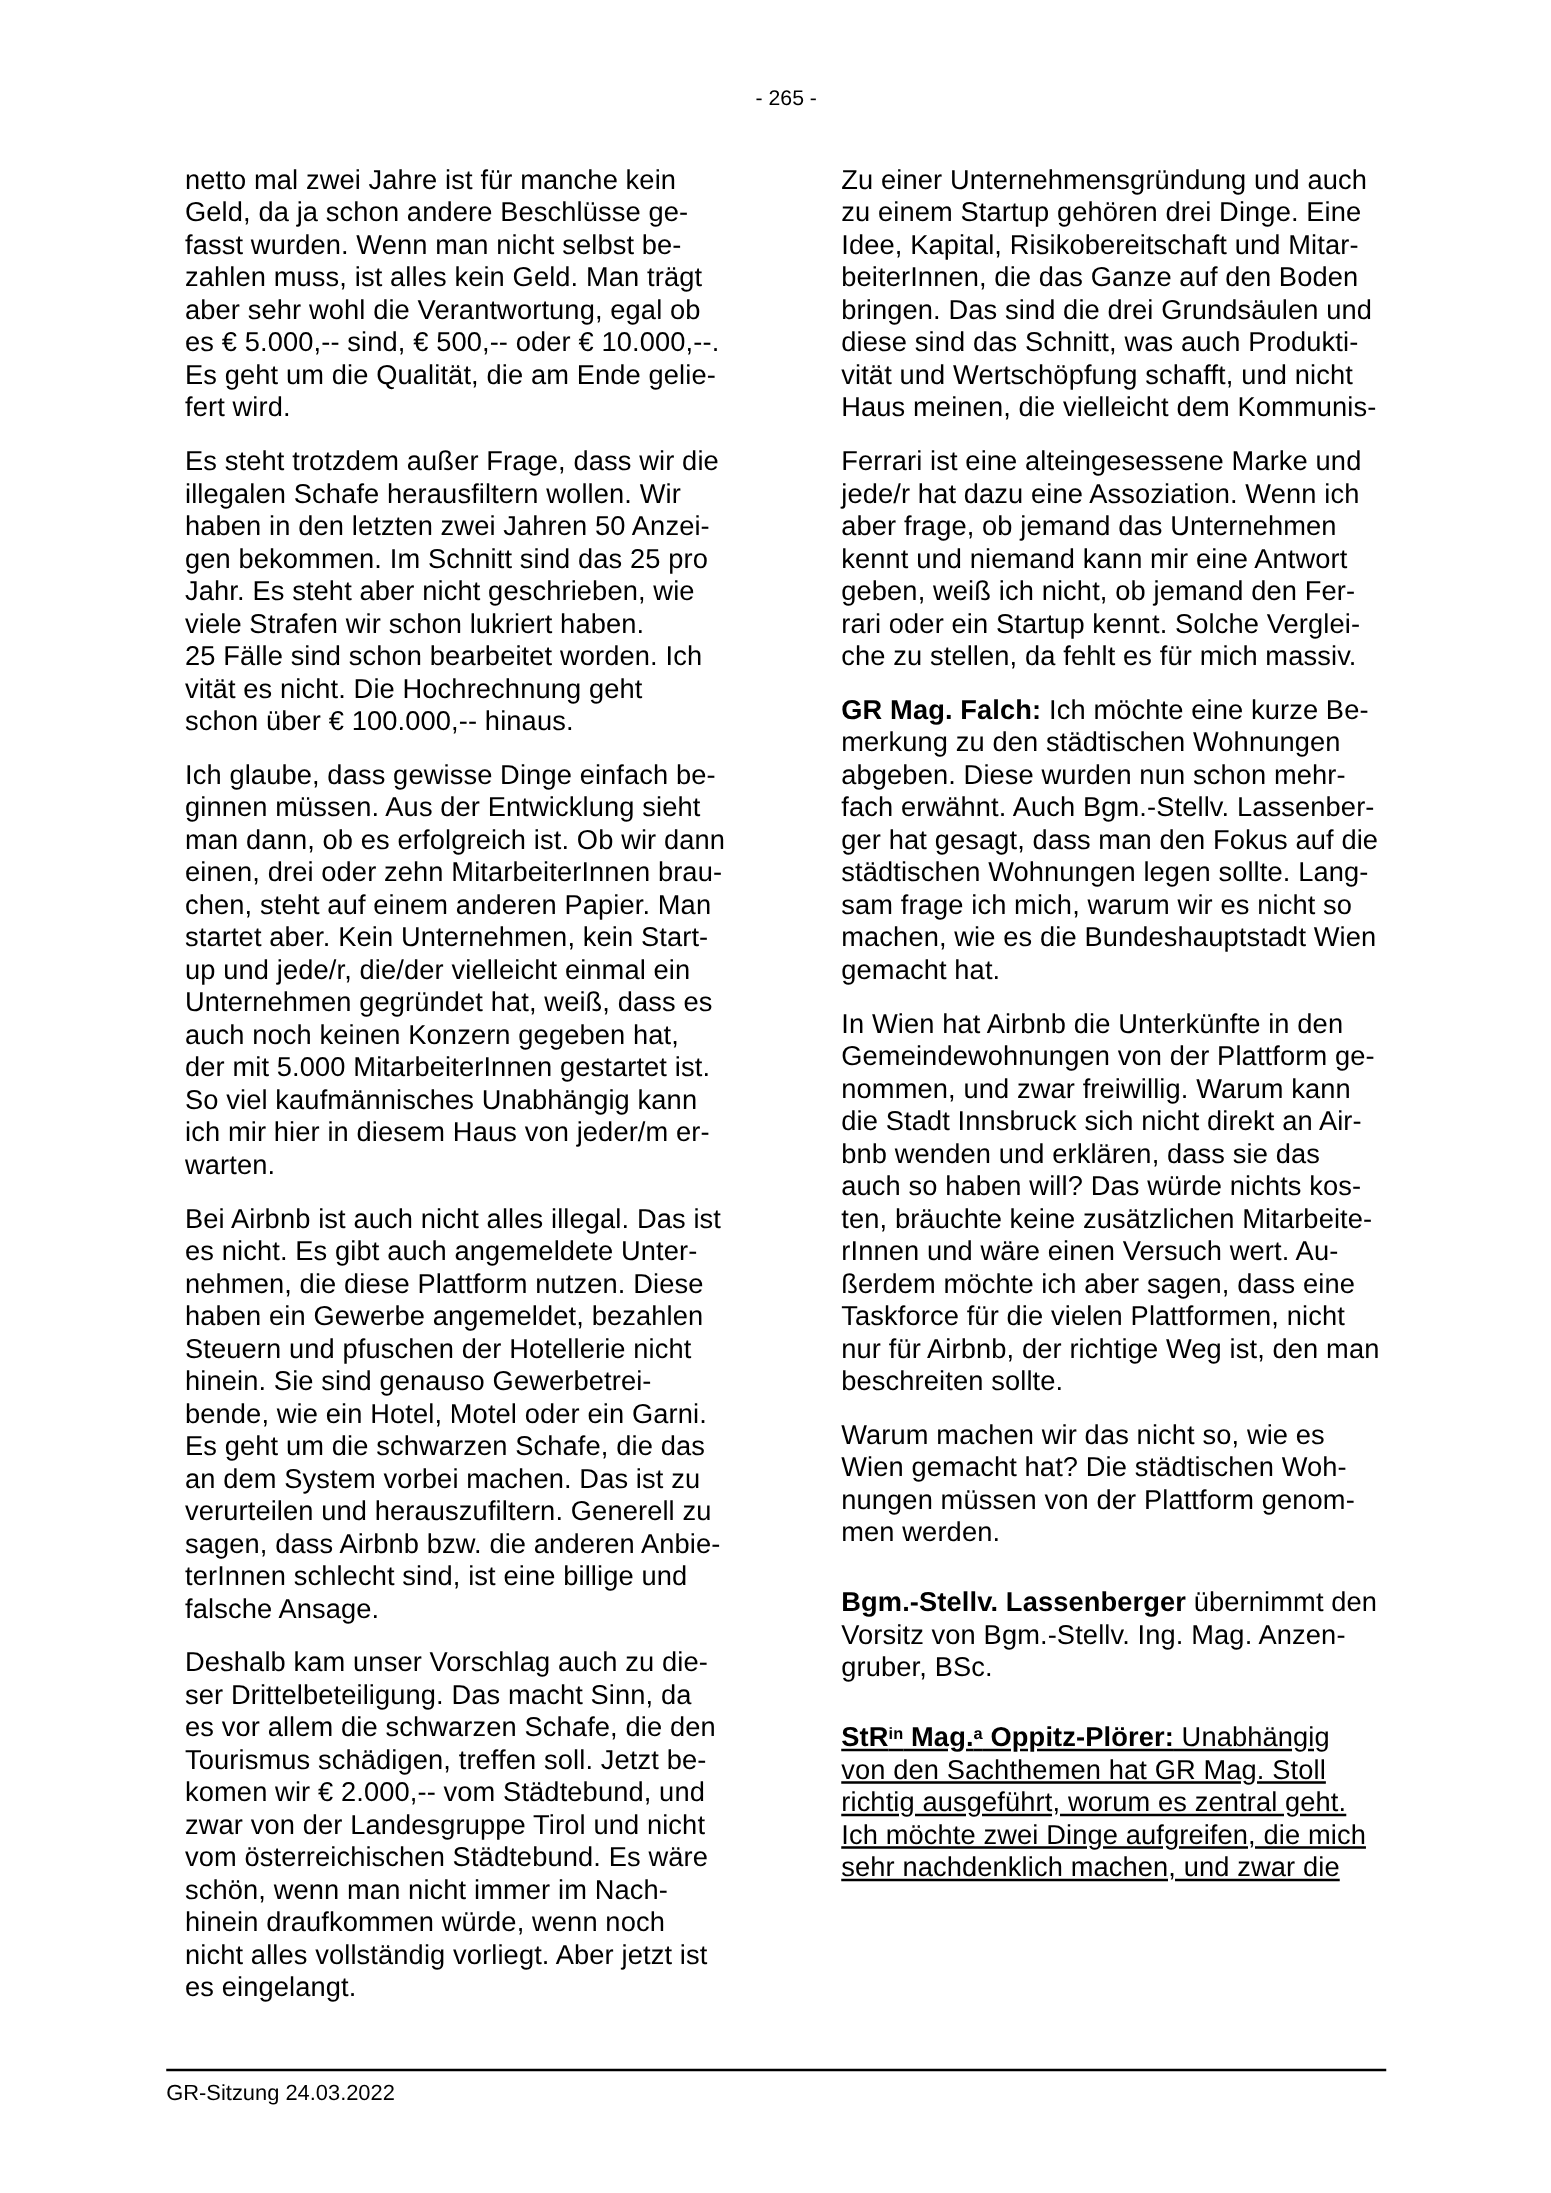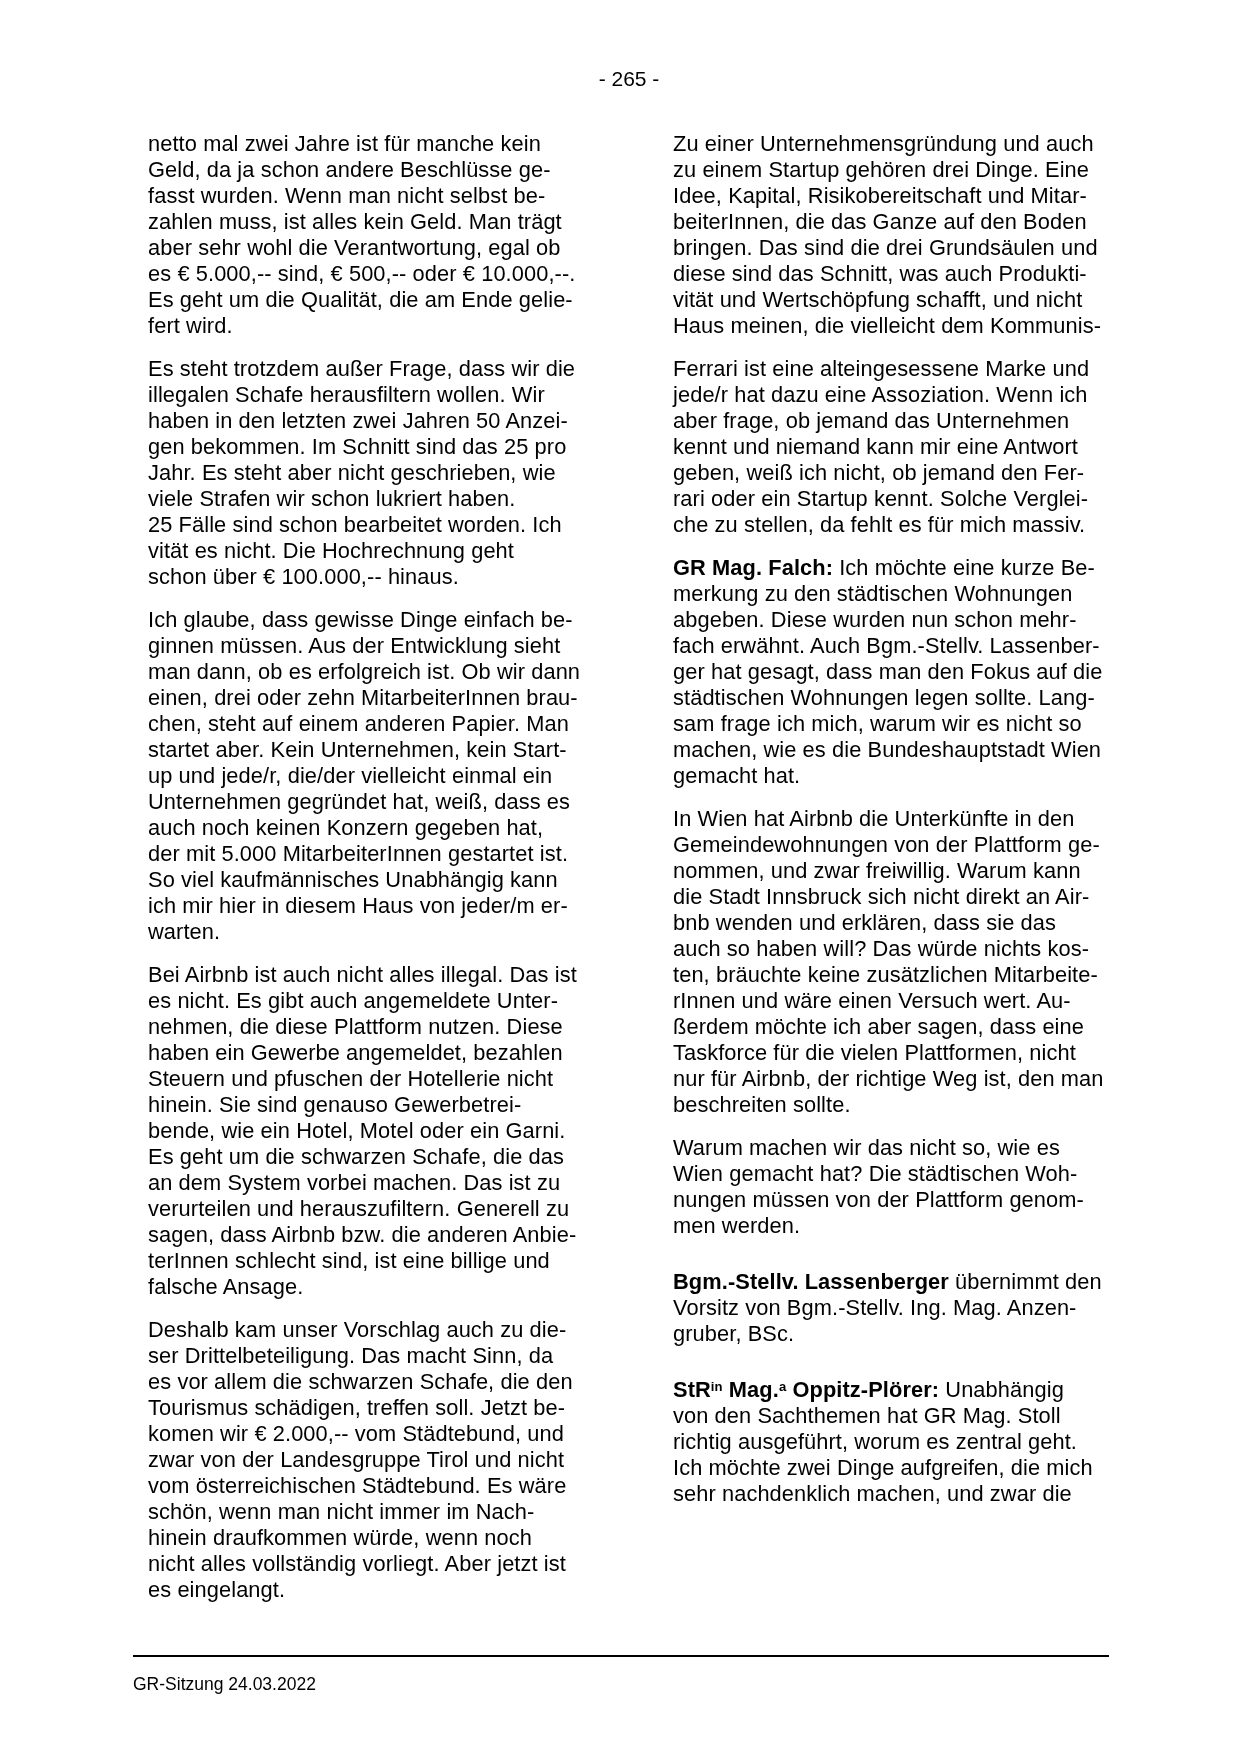--- a/index.html
+++ b/index.html
@@ -9,21 +9,21 @@
     width:1241px; height:1754px;
     background:#ffffff;
     color:#000000;
     font-family:"Liberation Sans","DejaVu Sans",sans-serif;
     overflow:hidden;
   }
   .page-number {
     position:absolute;
     top:66px; left:148px; width:962px;
     text-align:center;
-    font-size:21px; line-height:26px;
+    font-size:17px; line-height:26px;
   }
   .col { position:absolute; top:131px; }
   .col-left  { left:148px; width:470px; }
   .col-right { left:673px; width:470px; }
   .paragraph { margin-bottom:17px; }
   .text-line {
     font-size:21.8px;
     line-height:26px;
     white-space:nowrap;
     letter-spacing:0.1px;
@@ -35,21 +35,21 @@
     vertical-align:baseline;
     position:relative;
     top:-0.45em;
   }
   .footer {
     position:absolute;
     left:133px; top:1655px; width:976px;
   }
   .footer-rule { border-top:2px solid #000; width:100%; height:0; }
   .footer-text {
-    padding-top:16px;
+    padding-top:6px;
     font-size:17.5px; line-height:22px;
   }
 </style>
 </head>
 <body>
 
 <div class="page">
 
   <div class="page-number">- 265 -</div>
 
@@ -169,21 +169,21 @@
         <div class="text-line"><span>Warum machen wir das nicht so, wie es</span></div>
         <div class="text-line"><span>Wien gemacht hat? Die städtischen Woh-</span></div>
         <div class="text-line"><span>nungen müssen von der Plattform genom-</span></div>
         <div class="text-line"><span>men werden.</span></div>
       </div>
       <div class="paragraph" style="margin-top: 30px;">
         <div class="text-line"><span class="bold">Bgm.-Stellv. Lassenberger</span><span> übernimmt den</span></div>
         <div class="text-line"><span>Vorsitz von Bgm.-Stellv. Ing. Mag. Anzen-</span></div>
         <div class="text-line"><span>gruber, BSc.</span></div>
       </div>
-      <div class="paragraph" style="margin-top: 30px;">
+      <div class="paragraph" style="margin-top: 30px; text-decoration: underline;">
         <div class="text-line"><span class="bold">StR</span><sup class="bold">in</sup><span class="bold"> Mag.</span><sup class="bold">a</sup><span class="bold"> Oppitz-Plörer:</span><span> Unabhängig</span></div>
         <div class="text-line"><span>von den Sachthemen hat GR Mag. Stoll</span></div>
         <div class="text-line"><span>richtig ausgeführt, worum es zentral geht.</span></div>
         <div class="text-line"><span>Ich möchte zwei Dinge aufgreifen, die mich</span></div>
         <div class="text-line"><span>sehr nachdenklich machen, und zwar die</span></div>
       </div>
     </div>
 
   <div class="footer">
     <div class="footer-rule"></div>

